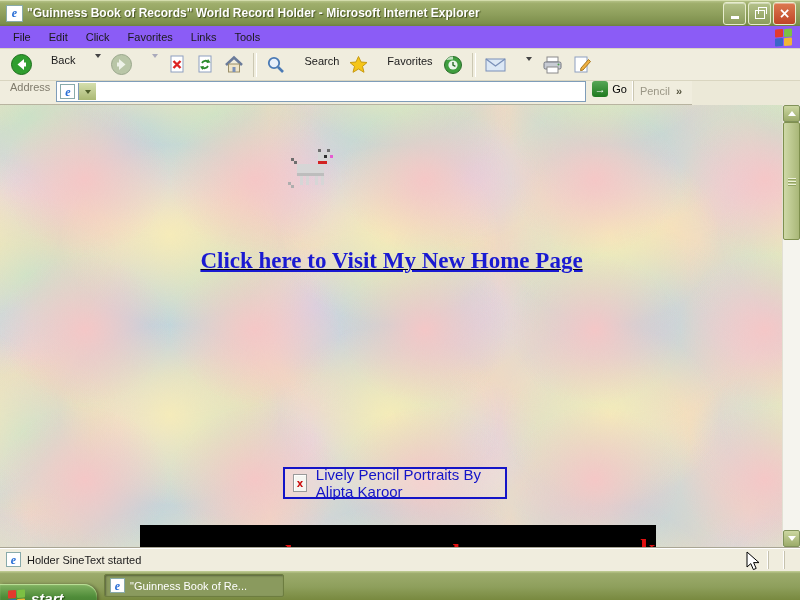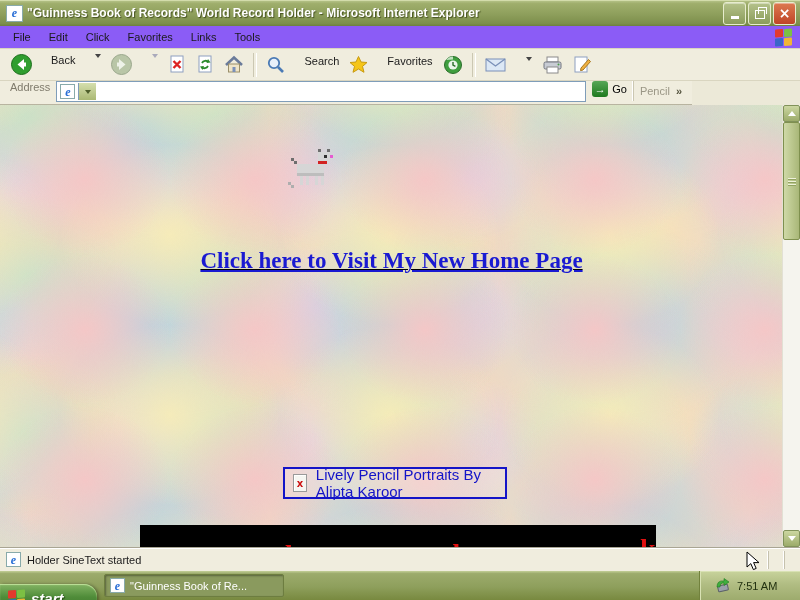--- a/index.html
+++ b/index.html
@@ -341,27 +341,20 @@
           <div style="background:#7cc043"></div>
         <div style="background:#3a66c8"></div>
           <div style="background:#f0b535"></div>
       </span>
       <span class="start-label">start</span>
     </div>
     <div class="task-btn">
       <span class="ie-doc-icon">e</span>
       <span>"Guinness Book of Re...</span>
     </div>
-    <div class="tray">
-      <svg width="17" height="15">
-          <rect x="4" y="7" width="10" height="6" rx="1" fill="#9aa0aa" stroke="#5a6068" transform="rotate(-12 9 10)"></rect>
-          <path d="M3 9 Q3 2 10 3 L10 0.5 L15 4 L10 7.5 L10 5 Q6 4.5 6 9 Z" fill="#3fae3f" stroke="#1f7a1f" stroke-width="0.6"></path>
-        </svg>
-      <span class="tray-time">7:51 AM</span>
-    </div>
   </div>
 
   <span class="cursor">
     <svg width="14" height="21">
         <polygon points="1,1 1,16 4.8,12.6 7.4,18.6 10.2,17.4 7.6,11.6 13,11.6" fill="#fff" stroke="#000" stroke-width="1"></polygon>
       </svg>
   </span>
 
 </div>
 

